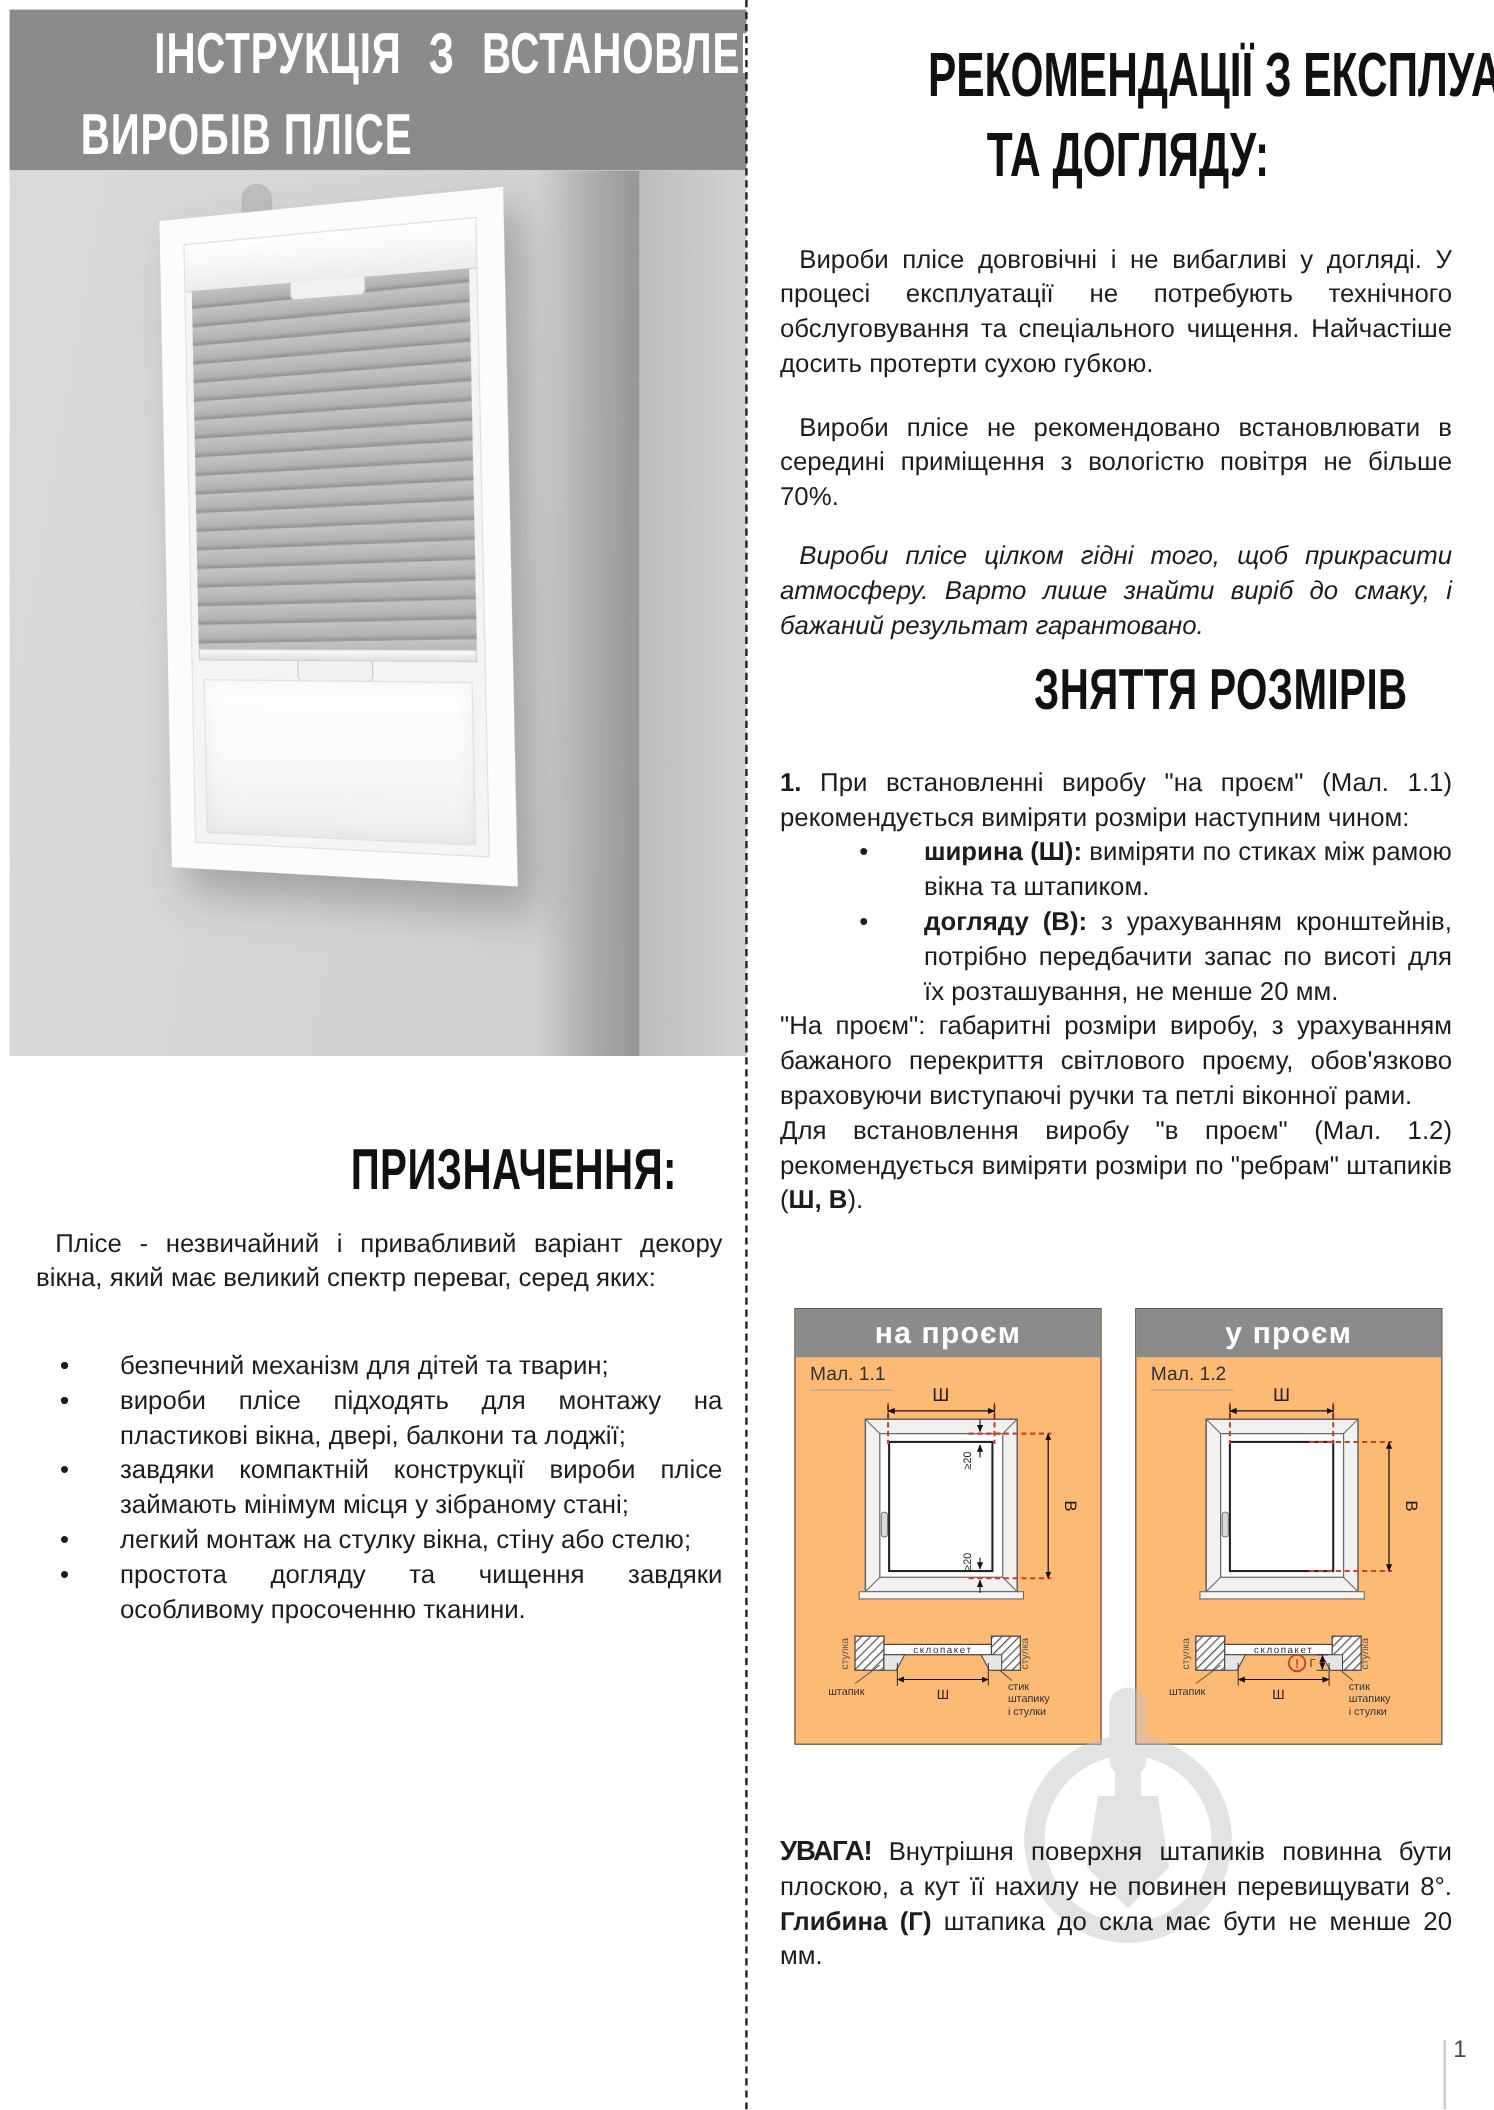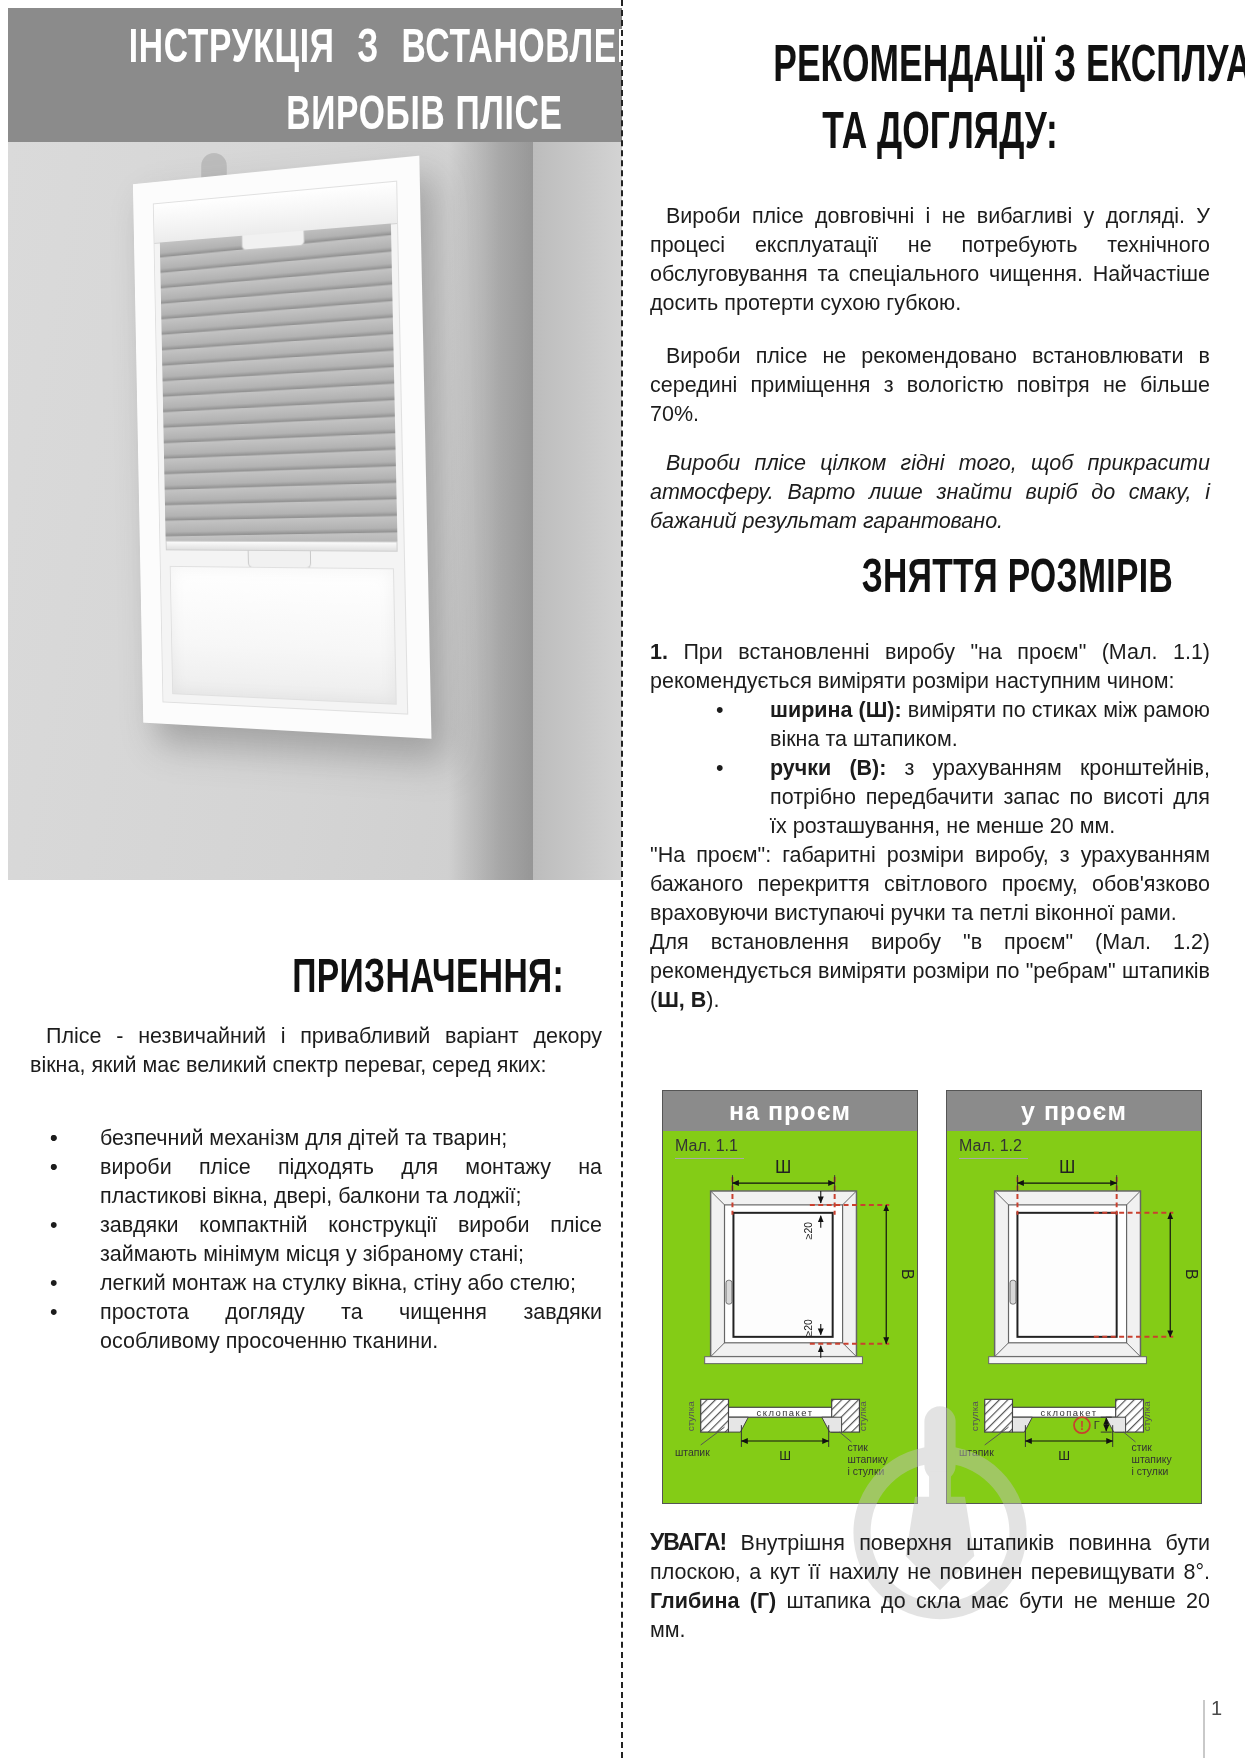--- a/index.html
+++ b/index.html
@@ -1,21 +1,21 @@
 <!DOCTYPE html>
 <html><head>
 <meta charset="utf-8">
 <style>
   html,body{margin:0;padding:0;background:#ffffff;}
   #page{position:relative;width:1245px;height:1758px;background:#ffffff;overflow:hidden;
         font-family:"Liberation Sans","DejaVu Sans",sans-serif;color:#1c1c1c;}
   .abs{position:absolute;}
 
   
-  .lc-header{left:8px;top:8px;width:614px;height:134px;background:#8b8b8b;text-align:right;padding-top:10px;box-sizing:border-box;}
+  .lc-header{left:8px;top:8px;width:614px;height:134px;background:#8b8b8b;text-align:left;padding-top:10px;box-sizing:border-box;}
   .lc-header .hline{display:block;line-height:56px;white-space:nowrap;}
   .lc-header .hline span{display:inline-block;transform:scaleX(0.70);transform-origin:50% 50%;
         font-weight:bold;font-size:48px;color:#ffffff;letter-spacing:1px;}
   .lc-header .hline.first span{word-spacing:18px;}
 
   .photo{left:8px;top:142px;width:614px;height:738px;overflow:hidden;
          background:linear-gradient(100deg,#dadada 0%,#d4d4d4 55%,#cccccc 100%);}
   .shade-right{position:absolute;left:440px;top:0;width:85px;height:100%;
          background:linear-gradient(90deg,rgba(150,150,150,0) 0%,rgba(135,135,135,.55) 60%,rgba(120,120,120,.65) 100%);}
   .edge-right{position:absolute;left:525px;top:0;width:89px;height:100%;
@@ -54,21 +54,21 @@
   .pg-rule{left:1203px;top:1700px;width:2px;height:58px;background:#c9c9c9;}
   .pg-num{left:1211px;top:1697px;font-size:20px;color:#4a4a4a;}
 
   
   .rc-title{left:640px;top:36px;width:600px;text-align:center;}
   .rc-title .tl{display:block;line-height:54px;white-space:nowrap;}
   .rc-title .tl span{display:inline-block;transform:scaleX(0.68);transform-origin:50% 50%;
        font-weight:bold;font-size:52px;color:#111;}
 
   
-  .dbox{width:256px;height:414px;border:1.5px solid #555;box-sizing:border-box;background:#84cc16;}
+  .dbox{width:256px;height:364px;border:1.5px solid #555;box-sizing:border-box;background:#fdba74;}
   .dbox .dhead{position:absolute;top:0;left:0;right:0;height:40px;background:#8b8b8b;color:#fff;
        font-weight:bold;font-size:25px;text-align:center;line-height:40px;letter-spacing:1px;}
   .dbox .dbody{position:absolute;top:40px;left:0;right:0;bottom:0;}
   .fig-label{position:absolute;top:6px;left:12px;font-size:16px;color:#333;border-bottom:1px solid #a9a9a9;padding:0 6px 3px 0;}
   .dbody svg{position:absolute;top:0;left:0;width:100%;height:100%;}
   svg text{font-family:"Liberation Sans","DejaVu Sans",sans-serif;}
 
   .attention{left:650px;top:1528px;width:560px;}
   .att-label{font-weight:bold;letter-spacing:-1px;font-size:23px;}
 </style>
@@ -134,21 +134,21 @@
   <div class="abs rc body-text indent" style="left:650px;top:413px;width:560px;font-style:italic;">Вироби плісе цілком гідні того, щоб прикрасити атмосферу. Варто лише знайти виріб до смаку, і бажаний результат гарантовано.</div>
 
   <div class="abs heading-block" style="left:640px;top:548px;width:600px;">
     <span>ЗНЯТТЯ РОЗМІРІВ</span>
   </div>
 
   <div class="abs rc body-text" style="left:650px;top:638px;width:560px;">
     <p style="margin:0;"><span class="b">1.</span> <span>При встановленні виробу "на проєм" (Мал. 1.1) рекомендується виміряти розміри наступним чином:</span></p>
     <div class="rc-list">
       <div class="li"><span class="mk">•</span><span class="b">ширина (Ш):</span> <span>виміряти по стиках між рамою вікна та штапиком.</span></div>
-      <div class="li"><span class="mk">•</span><span class="b">ручки (В):</span> <span>з урахуванням кронштейнів, потрібно передбачити запас по висоті для їх розташування, не менше 20 мм.</span></div>
+      <div class="li"><span class="mk">•</span><span class="b">догляду (В):</span> <span>з урахуванням кронштейнів, потрібно передбачити запас по висоті для їх розташування, не менше 20 мм.</span></div>
     </div>
     <p style="margin:0;">"На проєм": габаритні розміри виробу, з урахуванням бажаного перекриття світлового проєму, обов'язково враховуючи виступаючі ручки та петлі віконної рами.</p>
     <p style="margin:0;"><span>Для встановлення виробу "в проєм" (Мал. 1.2) рекомендується виміряти розміри по "ребрам" штапиків (</span><span class="b">Ш, В</span><span>).</span></p>
   </div>
 
   <div class="abs dbox" style="left:662px;top:1090px;">
     <div class="dhead">на проєм</div>
     <div class="dbody">
       <svg viewBox="0 0 256 374">
         <defs>

